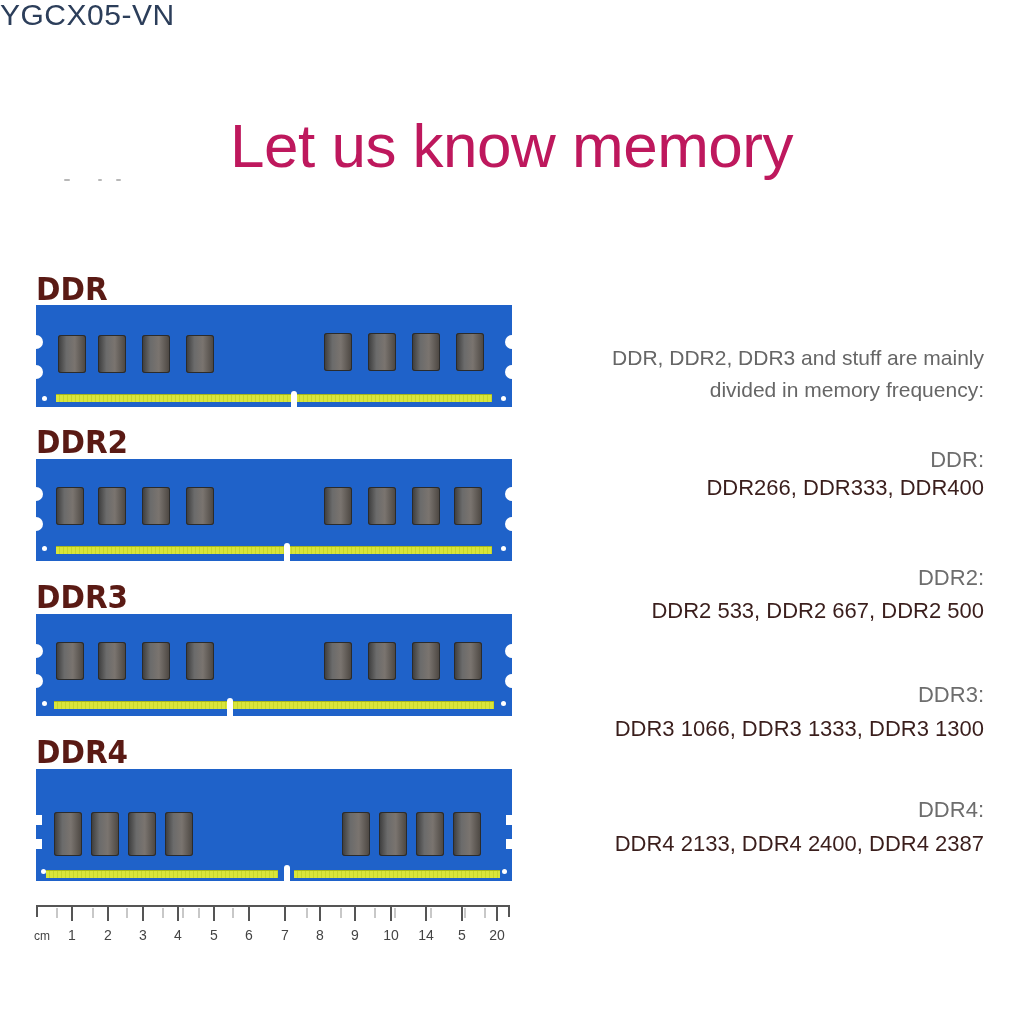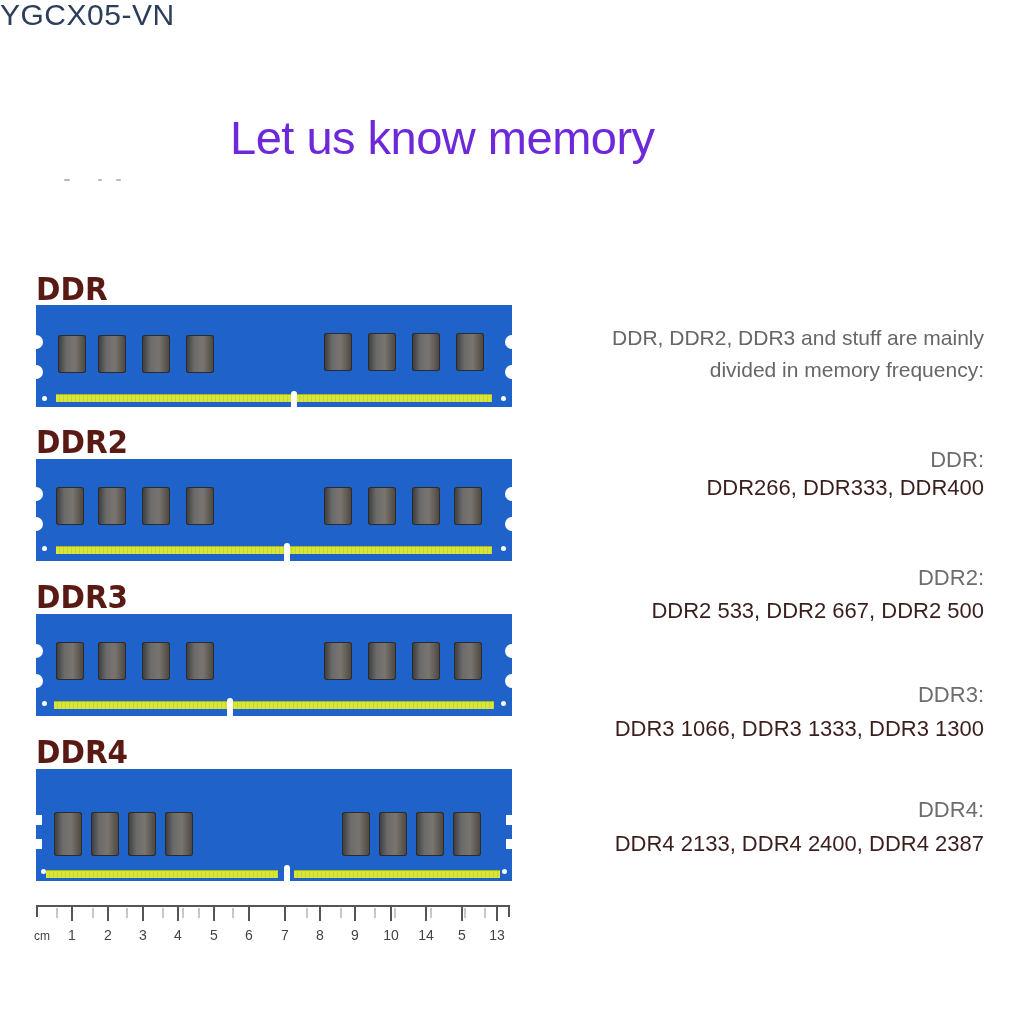--- a/index.html
+++ b/index.html
@@ -1,18 +1,18 @@
 <!DOCTYPE html>
 <html><head>
 <meta charset="utf-8">
 <style>
   html, body { margin:0; padding:0; background:#ffffff; }
   body { width:1024px; height:1024px; position:relative; overflow:hidden; font-family:"Liberation Sans", sans-serif; }
   .brand { position:absolute; left:0; top:-2px; font-size:30px; color:#2c3e5a; letter-spacing:0.5px; }
-  .title { position:absolute; left:230px; top:110px; font-size:47px; color:#6d28d9; letter-spacing:-0.5px; }
+  .title { position:absolute; left:230px; top:110px; font-size:62px; color:#be185d; letter-spacing:-0.5px; }
   .smudge { position:absolute; left:64px; top:179px; width:60px; height:3px; }
   .smudge i { position:absolute; top:0; height:2px; background:#b8b8b8; border-radius:1px; }
 
   .mod-label { position:absolute; left:36px; font-family:"DejaVu Sans", sans-serif; font-size:32px; font-weight:bold; color:#5a1a14; letter-spacing:0; transform:scaleX(0.92); transform-origin:left; }
 
   .module { position:absolute; left:36px; width:476px; background:#1f62c9; }
   .module .notch-l, .module .notch-r { position:absolute; width:14px; height:14px; background:#ffffff; border-radius:50%; }
   .module .rect-notch-l, .module .rect-notch-r { position:absolute; width:6px; height:10px; background:#ffffff; }
   .chip { position:absolute; width:28px; height:38px; border-radius:3px;
     background:linear-gradient(90deg,#3a3a3a 0%,#6b6b6b 30%,#7a746f 60%,#4a4540 100%);
@@ -118,21 +118,21 @@
   <div class="chip" style="left:343px;top:43px;height:44px;"></div>
   <div class="chip" style="left:380px;top:43px;height:44px;"></div>
   <div class="chip" style="left:417px;top:43px;height:44px;"></div>
   <div class="hole" style="left:5px;top:100px;"></div>
     <div class="hole" style="right:5px;top:100px;"></div>
   <div class="pins" style="left:10px;width:232px;top:101px;"></div>
   <div class="pins" style="left:258px;right:12px;top:101px;"></div>
   <div class="key" style="left:248px;top:96px;height:16px;"></div>
 </div>
 
-<div class="desc intro" style="top:322px;margin-left:20px;">
+<div class="desc intro" style="top:342px;margin-left:20px;">
   <div>DDR, DDR2, DDR3 and stuff are mainly</div>
   <div>divided in memory frequency:</div>
 </div>
 
 <div class="spec-head" style="top:447px;">DDR:</div>
 <div class="spec-val" style="top:475px;">DDR266, DDR333, DDR400</div>
 
 <div class="spec-head" style="top:565px;">DDR2:</div>
 <div class="spec-val" style="top:598px;">DDR2 533, DDR2 667, DDR2 500</div>
 
@@ -179,14 +179,14 @@
   <span class="num" style="left:107px;">3</span>
   <span class="num" style="left:142px;">4</span>
   <span class="num" style="left:178px;">5</span>
   <span class="num" style="left:213px;">6</span>
   <span class="num" style="left:249px;">7</span>
   <span class="num" style="left:284px;">8</span>
   <span class="num" style="left:319px;">9</span>
   <span class="num" style="left:355px;text-align:center;">10</span>
   <span class="num" style="left:390px;">14</span>
   <span class="num" style="left:426px;">5</span>
-  <span class="num" style="left:461px;">13</span>
+  <span class="num" style="left:461px;">20</span>
 </div>
 
 </body></html>

